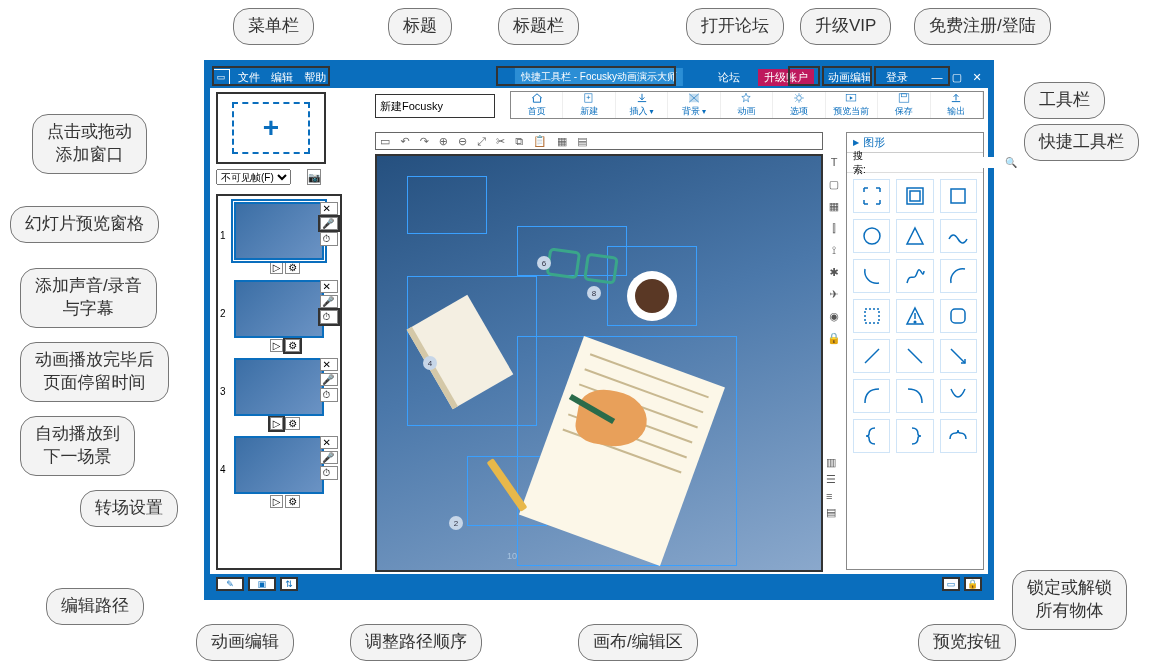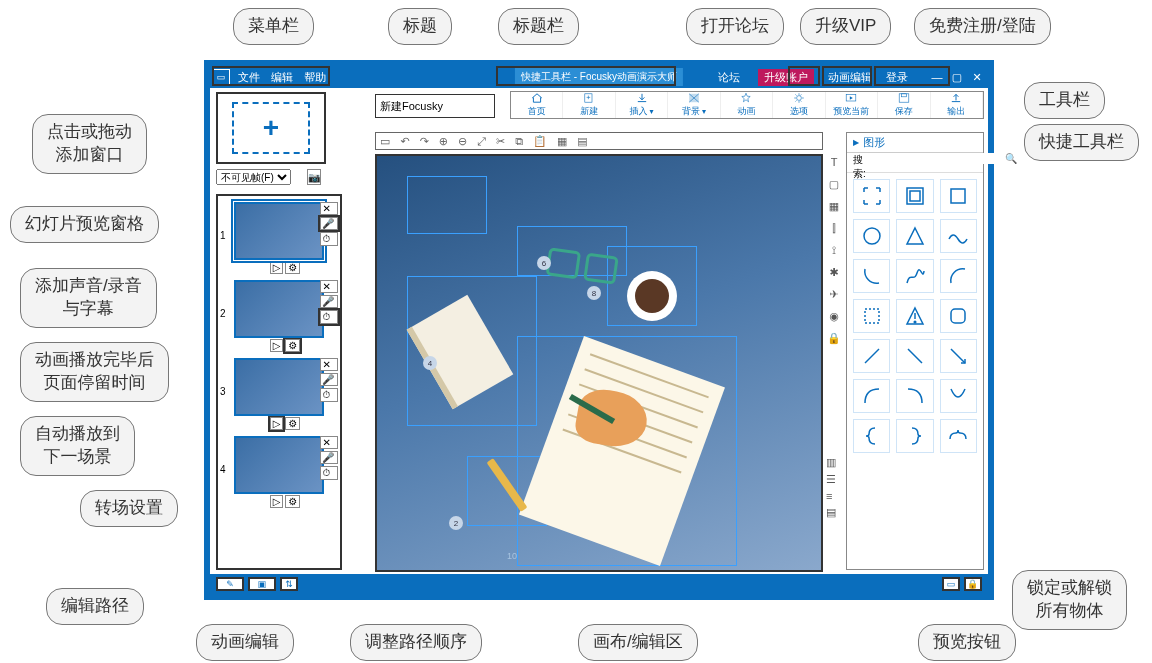--- a/index.html
+++ b/index.html
@@ -64,21 +64,21 @@
   .pen1{position:absolute;left:190px;top:250px;width:50px;height:6px;background:#2a6b4a;transform:rotate(30deg)}
   .pencil{position:absolute;left:100px;top:325px;width:60px;height:8px;background:#e8b84a;transform:rotate(55deg);border-radius:2px}
 
   .sidetools{position:absolute;left:616px;top:88px;width:16px;display:flex;flex-direction:column;gap:6px;align-items:center;font-size:11px;color:#555}
   .sidetools span{height:16px;display:flex;align-items:center;justify-content:center;width:16px}
   .sidetools2{position:absolute;left:616px;top:390px;width:16px;display:flex;flex-direction:column;gap:4px;font-size:11px;color:#555}
 
   .panel{position:absolute;left:636px;top:66px;right:4px;bottom:24px;border:1px solid #888;background:#fff;display:flex;flex-direction:column}
   .panel .hdr{height:20px;border-bottom:1px solid #ccc;color:#0a6ebd;font-size:11px;padding:3px 6px;display:flex;align-items:center;gap:4px}
   .panel .hdr::before{content:'▶';font-size:8px;color:#0a6ebd}
-  .panel .search{height:20px;display:flex;align-items:flex-start;font-size:10px;border-bottom:1px solid #ddd;padding:0 6px;gap:4px}
+  .panel .search{height:20px;display:flex;align-items:center;font-size:10px;border-bottom:1px solid #ddd;padding:0 6px;gap:4px}
   .panel .search input{flex:1;border:none;outline:none;font-size:10px}
   .panel .grid{flex:1;padding:6px;display:grid;grid-template-columns:repeat(3,1fr);gap:6px;align-content:start}
   .shcell{height:34px;border:1px solid #cfe4f7;display:flex;align-items:center;justify-content:center}
   .shcell svg{width:22px;height:22px;stroke:#0a6ebd;fill:none;stroke-width:1.5}
 
   .hl-box{position:absolute;border:2px solid #333;pointer-events:none}
 </style>
 </head>
 <body>
 

